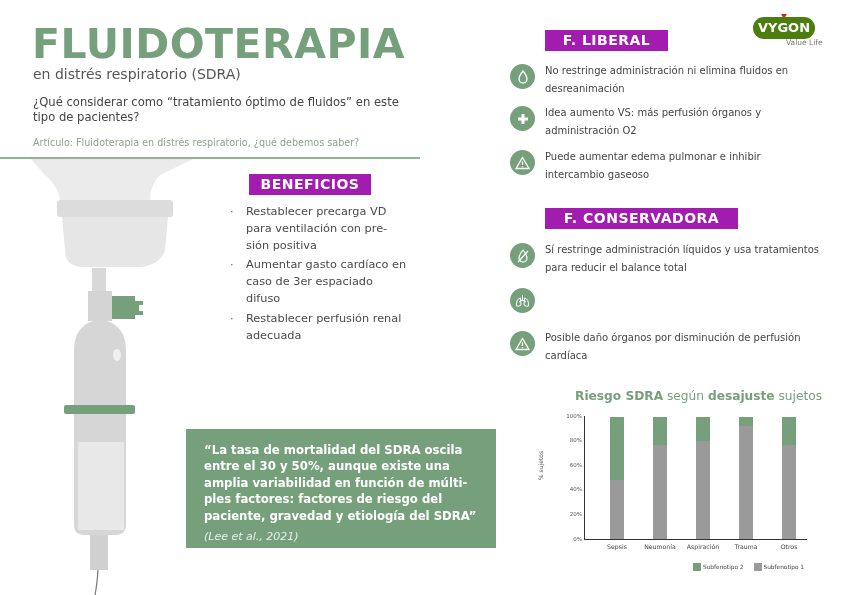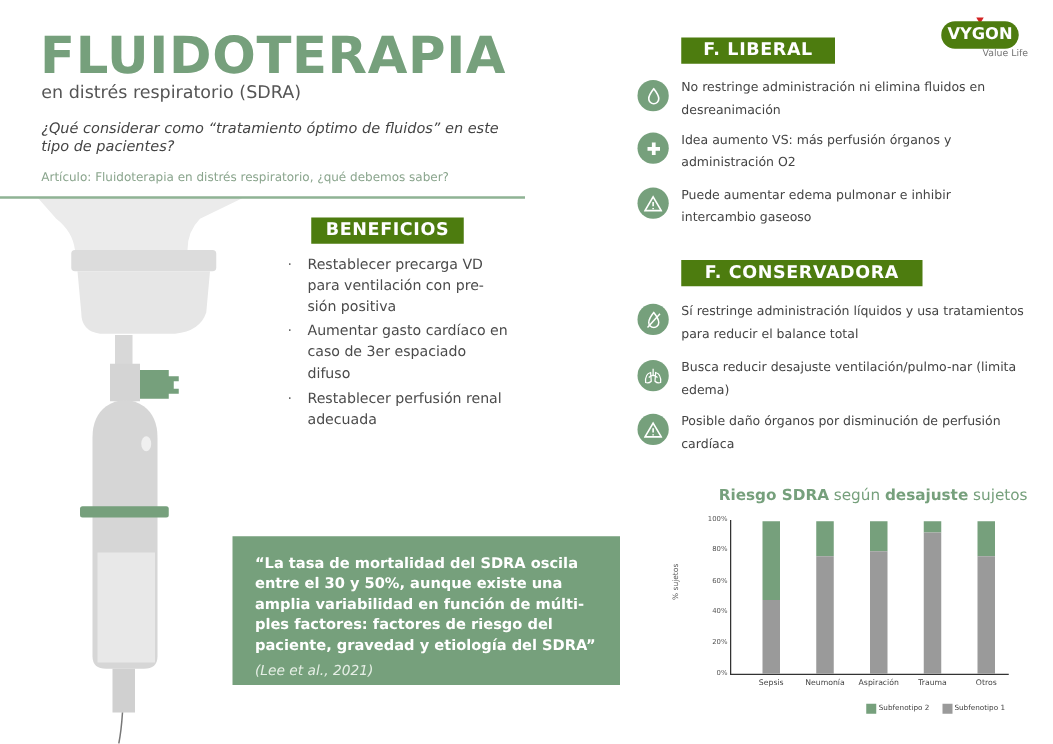--- a/index.html
+++ b/index.html
@@ -1,24 +1,24 @@
 <!DOCTYPE html>
 <html><head>
 <meta charset="utf-8">
 <style>
   *{box-sizing:border-box;margin:0;padding:0}
   html,body{width:842px;height:595px;background:#fff;overflow:hidden}
   body{position:relative;font-family:"DejaVu Sans",sans-serif;color:#4a4a4a}
   .abs{position:absolute}
   .title{left:32px;top:22px;font-size:41px;font-weight:bold;color:#76a07c;letter-spacing:0.5px;line-height:44px}
   .subtitle{left:33px;top:62px;font-size:14px;color:#555;line-height:24px}
-  .question{left:33px;top:95px;width:380px;font-size:11.6px;font-style:italic;color:#444;line-height:15px}
+  .question{left:33px;top:95px;width:380px;font-size:11.6px;color:#444;line-height:15px}
   .article{left:33px;top:137px;font-size:9.6px;color:#8aa58d}
   .rule{left:0;top:157px;width:420px;height:2px;background:#8fb394}
-  .tag{background:#4d7c0f;color:#fff;font-weight:bold;text-align:center;letter-spacing:0.5px}
+  .tag{background:#a21caf;color:#fff;font-weight:bold;text-align:center;letter-spacing:0.5px}
   .ben-tag{left:249px;top:174px;width:122px;height:21px;font-size:14px;line-height:21px}
   .ben-list{left:229px;top:204px;width:180px;list-style:none}
   .ben-list li{position:relative;padding-left:17px;font-size:11.3px;line-height:16.8px;color:#4a4a4a;margin-bottom:3px}
   .ben-list li::before{content:"·";position:absolute;left:1px;top:0;color:#666}
   .quote{left:186px;top:429px;width:310px;height:119px;background:#76a07c;padding:13px 18px}
   .quote-text{color:#fff;font-weight:bold;font-size:11.7px;line-height:16.4px}
   .quote-cite{color:#e6efe6;font-style:italic;font-size:11px;margin-top:6px}
   .lib-tag{left:545px;top:30px;width:123px;height:21px;font-size:14px;line-height:21px}
   .con-tag{left:545px;top:208px;width:193px;height:21px;font-size:14px;line-height:21px}
   .item{left:510px;width:310px;display:flex;align-items:flex-start}
@@ -117,21 +117,20 @@
     </span>
   <span class="item-text">Sí restringe administración líquidos y usa tratamientos para reducir el balance total</span>
 </div>
 <div class="abs item" style="top:286px">
   <span class="icon">
       <svg width="15" height="14" viewBox="0 0 15 14">
         <path d="M7.5 1v6M7.5 6 Q5 7 4 8M7.5 6 Q10 7 11 8" stroke="#fff" stroke-width="1" fill="none"></path>
         <path d="M5.5 4 Q1 5 1.5 12 Q4 13 6 11 Z M9.5 4 Q14 5 13.5 12 Q11 13 9 11 Z" fill="none" stroke="#fff" stroke-width="1"></path>
       </svg>
     </span>
-  <span class="item-text">Busca reducir desajuste ventilación/pulmo-nar (limita edema)</span>
 </div>
 <div class="abs item" style="top:329px">
   <span class="icon">
       <svg width="15" height="14" viewBox="0 0 15 14">
         <path d="M7.5 1.5 L14 12.5 L1 12.5 Z" fill="none" stroke="#fff" stroke-width="1.3"></path>
         <path d="M7.5 5.5v3.5M7.5 10.3v1" stroke="#fff" stroke-width="1.3"></path>
       </svg>
     </span>
   <span class="item-text">Posible daño órganos por disminución de perfusión cardíaca</span>
 </div>

